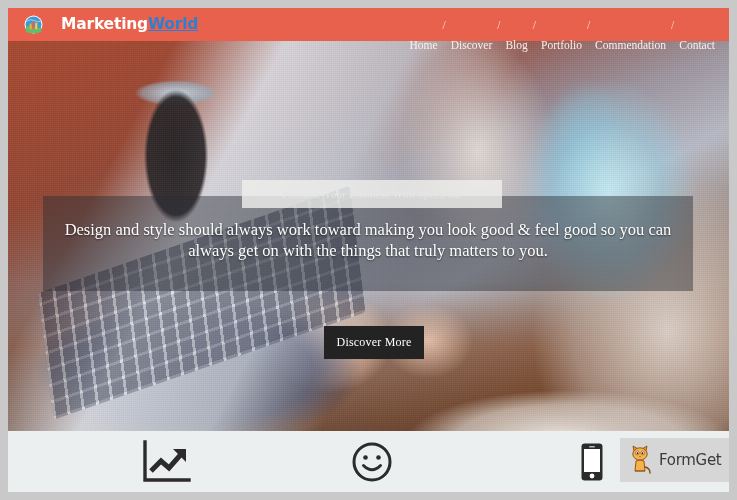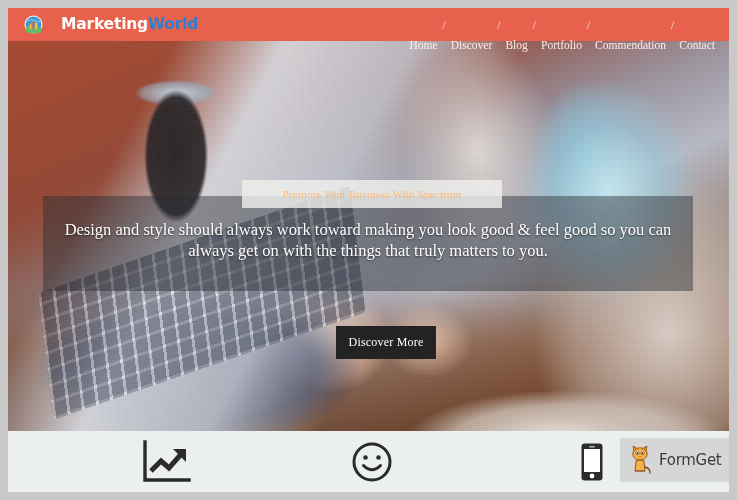--- a/index.html
+++ b/index.html
@@ -59,21 +59,21 @@
 
   .brand-text {
     font-family: "DejaVu Sans", sans-serif;
     font-size: 15.5px;
     font-weight: bold;
     letter-spacing: -0.2px;
     line-height: 1;
     white-space: nowrap;
   }
   .brand-a { color: #ffffff; margin-left: 13px; }
-  .brand-b { color: #2f7fd0; }
+  .brand-b { color: #2f7fd0; text-decoration: underline; }
 
   .nav {
     display: flex;
     align-items: center;
     font-family: "Liberation Serif", serif;
     font-size: 11.5px;
     color: #fdeeeb;
     white-space: nowrap;
   }
   .nav a {
@@ -161,21 +161,21 @@
     height: 28px;
     background: rgba(240,240,238,0.80);
     display: flex;
     align-items: center;
     justify-content: center;
     z-index: 8;
   }
   .caption-bar span {
     font-family: "Liberation Serif", serif;
     font-size: 11px;
-    color: #fdba74;
+    color: #e5e5e5;
     letter-spacing: 0.2px;
     white-space: nowrap;
   }
 
   .overlay-band {
     position: absolute;
     left: 35px;
     top: 155px;
     width: 650px;
     height: 95px;
@@ -194,21 +194,21 @@
     font-size: 16.5px;
     line-height: 21px;
     color: #ffffff;
     text-shadow: 0 1px 2px rgba(0,0,0,0.6);
     padding: 0 12px;
     box-sizing: border-box;
   }
 
   .cta {
     position: absolute;
-    left: 328px;
+    left: 316px;
     top: 285px;
     width: 100px;
     height: 33px;
     background: #232323;
     border: none;
     color: #ffffff;
     font-family: "Liberation Serif", serif;
     font-size: 12px;
     cursor: pointer;
     z-index: 10;

